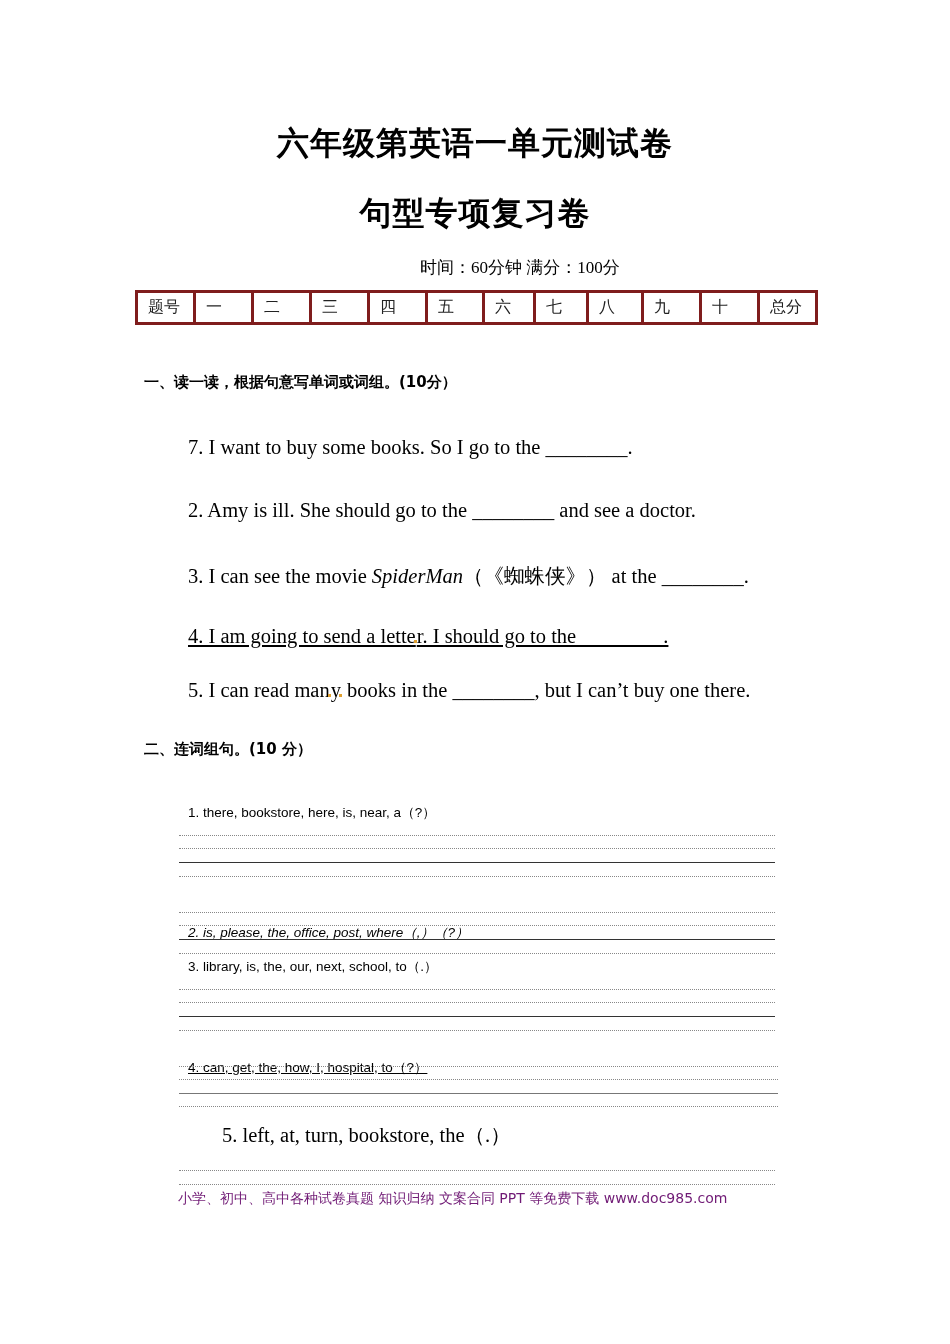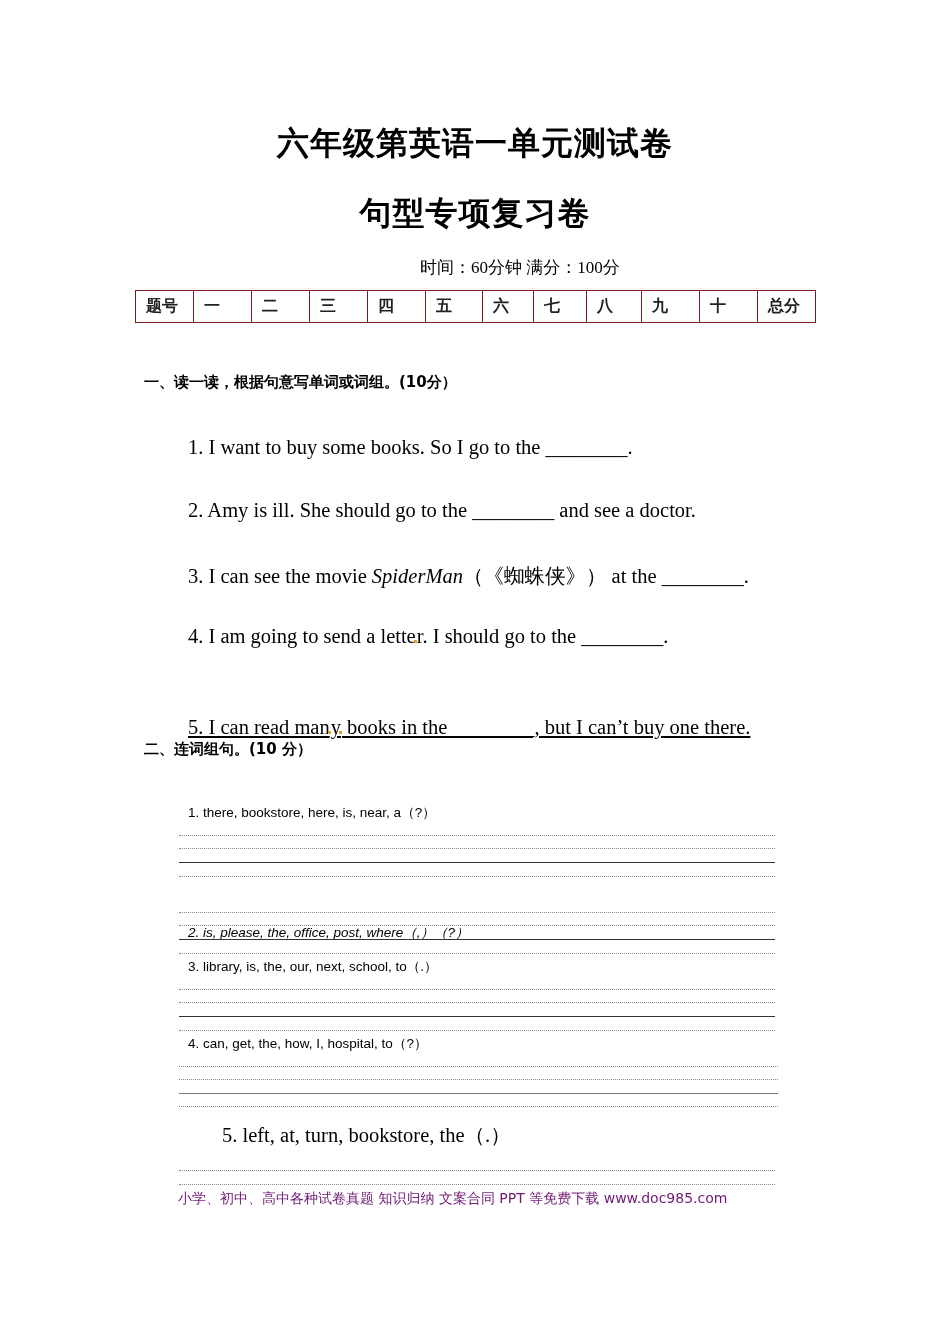--- a/index.html
+++ b/index.html
@@ -1,20 +1,20 @@
 <!DOCTYPE html>
 <html><head>
 <meta charset="utf-8">
 <style>
   html, body { margin:0; padding:0; background:#ffffff; }
   body { width:950px; height:1344px; position:relative; overflow:hidden; color:#000; }
   .title { position:absolute; left:0; width:950px; text-align:center; font-family:"DejaVu Sans", sans-serif; font-weight:bold; font-size:32px; letter-spacing:1px; }
   .meta { position:absolute; left:420px; top:256px; font-family:"Liberation Serif", serif; font-size:17px; }
   table.score { position:absolute; left:135px; top:290px; border-collapse:collapse; font-family:"DejaVu Sans", sans-serif; font-size:16px; color:#222; }
-  table.score td { border:1px solid #7f1d1d; height:32px; padding:0 0 0 10px; vertical-align:middle; box-sizing:border-box;font-weight:bold; }
+  table.score td { border:3px solid #7f1d1d; height:32px; padding:0 0 0 10px; vertical-align:middle; box-sizing:border-box; }
   .section-h { position:absolute; left:144px; font-family:"DejaVu Sans", sans-serif; font-weight:bold; font-size:15px; }
   .q { position:absolute; left:188px; font-family:"Liberation Serif", serif; font-size:20.5px; white-space:pre; }
   .q i { font-style:italic; }
   .mark { display:inline-block; width:3px; height:3px; background:#e0a030; vertical-align:baseline; margin:0 0 0 -2px; }
   .sq { position:absolute; left:188px; font-family:"Liberation Sans", sans-serif; font-size:13.5px;text-align:right; }
   .line { position:absolute; left:179px; width:596px; height:0; }
   .dotted { border-top:1px dotted #888; }
   .solid { border-top:1.5px solid #333; }
   .q5 { position:absolute; left:188px; top:1121px; font-family:"Liberation Serif", serif; font-size:20.5px;margin-left:34px; }
   .footer { position:absolute; left:178px; top:1190px; font-family:"DejaVu Sans", sans-serif; font-size:14px; color:#701a75; }
@@ -40,25 +40,25 @@
     <td style="width:55px;">八</td>
     <td style="width:58px;">九</td>
     <td style="width:58px;">十</td>
     <td style="width:58px;">总分</td>
   </tr>
 </tbody>
   </table>
 
 <div class="section-h" style="top:373px;">一、读一读，根据句意写单词或词组。(10分）</div>
 
-<div class="q" style="top:436px;">1. I want to buy some books. So I go to the ________.</div>
+<div class="q" style="top:436px;">7. I want to buy some books. So I go to the ________.</div>
 <div class="q" style="top:499px;">2. Amy is ill. She should go to the ________ and see a doctor.</div>
 <div class="q" style="top:562px;"><span>3. I can see the movie </span><i>SpiderMan</i><span>（《蜘蛛侠》） at the ________.</span></div>
-<div class="q" style="top:625px;"><span>4. I am going to send a lette</span><span class="mark"></span><span>r. I should go to the ________.</span></div>
-<div class="q" style="top:716px;text-decoration:underline;"><span>5. I can read man</span><span class="mark"></span><span>y</span><span class="mark"></span><span> books in the ________, but I can’t buy one there.</span></div>
+<div class="q" style="top:625px;text-decoration:underline;"><span>4. I am going to send a lette</span><span class="mark"></span><span>r. I should go to the ________.</span></div>
+<div class="q" style="top:679px;"><span>5. I can read man</span><span class="mark"></span><span>y</span><span class="mark"></span><span> books in the ________, but I can’t buy one there.</span></div>
 
 <div class="section-h" style="top:740px;">二、连词组句。(10 分）</div>
 
 <div class="sq" style="top:804px;">1. there, bookstore, here, is, near, a（?）</div>
 <div class="line dotted" style="top:835px;"></div>
 <div class="line dotted" style="top:848px;"></div>
 <div class="line solid" style="top:862px;"></div>
 <div class="line dotted" style="top:876px;"></div>
 
 <div class="sq" style="top:924px;font-style:italic;">2. is, please, the, office, post, where（,）（?）</div>
@@ -66,21 +66,21 @@
 <div class="line dotted" style="top:925px;"></div>
 <div class="line solid" style="top:939px;"></div>
 <div class="line dotted" style="top:953px;"></div>
 
 <div class="sq" style="top:958px;">3. library, is, the, our, next, school, to（.）</div>
 <div class="line dotted" style="top:989px;"></div>
 <div class="line dotted" style="top:1002px;"></div>
 <div class="line solid" style="top:1016px;"></div>
 <div class="line dotted" style="top:1030px;"></div>
 
-<div class="sq" style="top:1035px;">4. can, get, the, how, I, hospital, to（?）</div>
+<div class="sq" style="top:1059px;text-decoration:underline;">4. can, get, the, how, I, hospital, to（?）</div>
 <div class="line dotted" style="top:1066px; width:599px;"></div>
 <div class="line dotted" style="top:1079px; width:599px;"></div>
 <div class="line solid" style="top:1093px; width:599px; border-top-color:#777;"></div>
 <div class="line dotted" style="top:1106px; width:599px;"></div>
 
 <div class="q5">5. left, at, turn, bookstore, the（.）</div>
 <div class="line dotted" style="top:1170px;"></div>
 <div class="line dotted" style="top:1184px;"></div>
 
 <div class="footer">小学、初中、高中各种试卷真题 知识归纳 文案合同 PPT 等免费下载   www.doc985.com</div>

